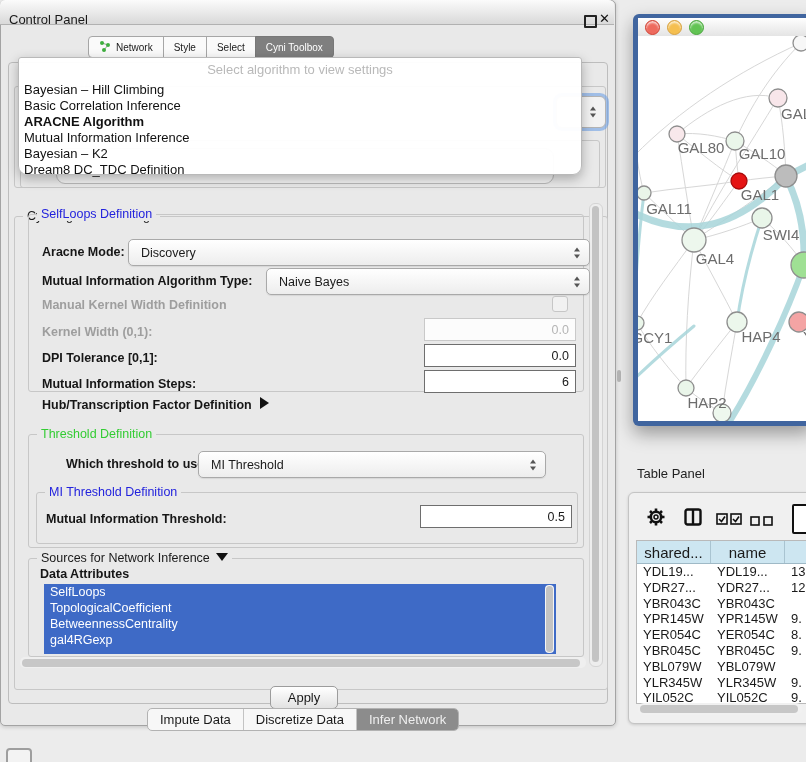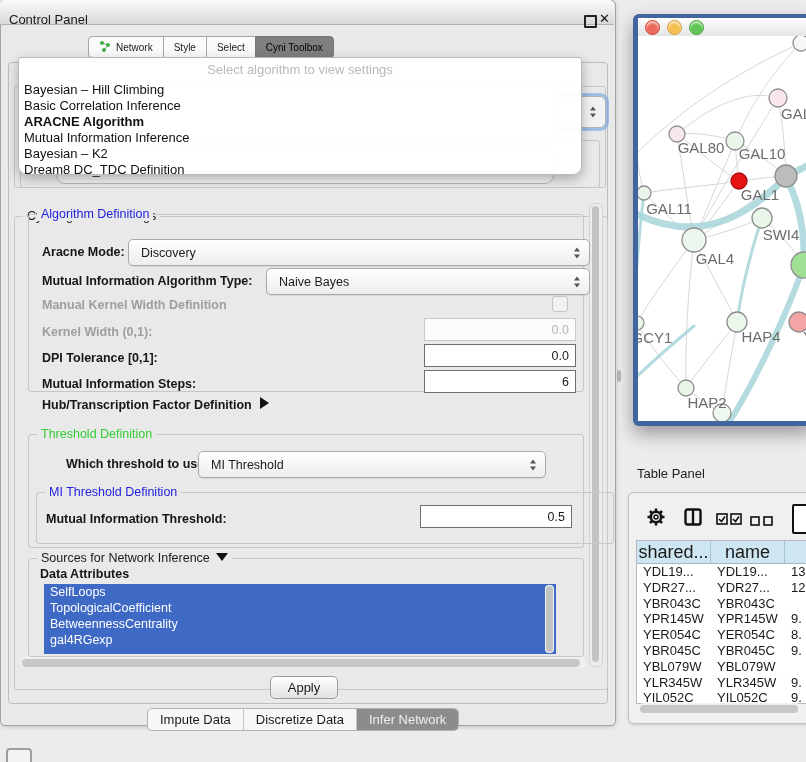--- a/index.html
+++ b/index.html
@@ -13,21 +13,21 @@
       border-bottom:1px solid #b1b1b1;border-radius:5px 5px 0 0;}
   .cp-title{left:9px;top:12px;font-size:13px;color:#191919;}
   .float-ico{left:584px;top:15px;width:9px;height:9px;border:2px solid #222;border-radius:1px;}
   .close-ico{left:599px;top:11px;font-size:13px;font-weight:bold;color:#111;}
   
   .tabrow{left:88px;top:36px;height:22px;display:flex;}
   .tab{display:flex;align-items:center;padding:0 10px;font-size:10px;background:#fafafa;
        border:1px solid #a6a6a6;margin-left:-1px;white-space:nowrap;cursor:default;}
   .tab:first-child{border-radius:4px 0 0 4px;margin-left:0;}
   .tab:last-child{border-radius:0 4px 4px 0;}
-  .tab.sel{background:#7f7f7f;color:#000000;border-color:#787878;}
+  .tab.sel{background:#7f7f7f;color:#ffffff;border-color:#787878;}
   .tab .nicon{margin-right:5px;display:inline-block;}
   
   .cp-body{left:8px;top:62px;width:598px;height:640px;border:1px solid #bdbdbd;border-radius:4px;background:#e9e9e9;}
   
   .group{border:1px solid #c7c7c7;border-radius:3px;}
   .gtitle{position:absolute;top:-8px;left:8px;background:#e9e9e9;padding:0 4px;font-size:12.5px;white-space:nowrap;}
   .blue{color:#2222dd;} .green{color:#33cc33;}
   .blabel{font-size:12.5px;font-weight:bold;color:#161616;white-space:nowrap;}
   .dlabel{font-size:12.5px;font-weight:bold;color:#9e9e9e;white-space:nowrap;}
   
@@ -50,21 +50,21 @@
   .popup-item.sel{font-weight:bold;}
   
   .vtrack{background:#ededed;border:1px solid #d4d4d4;border-radius:6px;}
   .vthumb{background:#c3c3c3;border-radius:4px;}
   .hthumb{background:#c7c7c7;border-radius:5px;}
   
   .attrlist{background:#3e6ac6;overflow:hidden;}
   .attr{font-size:12.5px;color:#fff;height:16px;line-height:16px;padding-left:6px;}
   
   .btn{background:linear-gradient(#ffffff,#e2e2e2);border:1px solid #9c9c9c;border-radius:5px;
-       font-size:13px;display:flex;align-items:center;justify-content:center;}
+       font-size:13px;display:flex;align-items:center;justify-content:center;margin-top:10px;}
   .btabrow{display:flex;height:21px;border:1px solid #b2b2b2;border-radius:5px;overflow:hidden;background:#f7f7f7;}
   .btab{padding:4px 12px;font-size:13px;display:flex;align-items:center;border-left:1px solid #c3c3c3;white-space:nowrap;}
   .btab:first-child{border-left:none;}
   .btab.sel{background:#8c8c8c;color:#efefef;}
   .tri-r{display:inline-block;width:0;height:0;border-top:6px solid transparent;border-bottom:6px solid transparent;border-left:9px solid #111;margin-left:8px;}
   .tri-d{display:inline-block;width:0;height:0;border-left:6px solid transparent;border-right:6px solid transparent;border-top:8px solid #111;margin-left:6px;vertical-align:1px;}
   
   .nw{left:633px;top:14px;width:180px;height:412px;background:#40659f;border-radius:6px;
       box-shadow:0 8px 18px rgba(0,0,0,.35);}
   .nw-titlebar{left:638px;top:18px;width:175px;height:18px;background:linear-gradient(#fefefe,#e4e4e4);border-bottom:1px solid #c9c9c9;}
@@ -72,21 +72,21 @@
   .tl.red{left:645px;background:#ee6a5e;border:1px solid #cf4436;}
   .tl.yellow{left:667px;background:#f5bf4f;border:1px solid #d6a243;}
   .tl.green{left:689px;background:#62c454;border:1px solid #4aa73e;}
   .nw-content{left:638px;top:36px;width:175px;height:385px;background:#fff;overflow:hidden;}
   
   .tp-title{left:637px;top:466px;font-size:13px;color:#222;}
   .tp{left:628px;top:492px;width:190px;height:230px;background:#f0f0f0;border:1px solid #c4c4c4;
       border-radius:6px;box-shadow:0 1px 3px rgba(0,0,0,.15);}
   .tbl{left:636px;top:540px;width:178px;height:162px;background:#fff;border:1px solid #b9b9b9;overflow:hidden;}
   .thead{display:grid;grid-template-columns:74px 74px 1fr;height:22px;background:#cde6f1;border-bottom:1px solid #9fb9c6;}
-  .th{font-size:18px;display:flex;align-items:center;justify-content:center;border-right:1px solid #a9c4d1;overflow:hidden;}
+  .th{font-size:15px;display:flex;align-items:center;justify-content:center;border-right:1px solid #a9c4d1;overflow:hidden;}
   .trow{display:grid;grid-template-columns:74px 74px 1fr;height:15.8px;}
   .td{font-size:13px;padding-left:6px;white-space:nowrap;overflow:hidden;line-height:15.8px;}
   .misc-border{border:2px solid #9e9e9e;border-radius:4px;background:#f3f3f3;}
 </style>
 </head>
 <body>
 
 <div id="stage">
 
   <div class="abs cp"></div>
@@ -140,21 +140,21 @@
 
   <div class="abs group" style="left:14px;top:216px;width:592px;height:472px;">
     <span class="gtitle">Cyni Algorithm Settings</span>
   </div>
 
   <div class="abs vtrack" style="left:589px;top:203px;width:12px;height:462px;">
     <div class="vthumb" style="position:absolute;left:2px;top:2px;width:7px;height:456px;"></div>
   </div>
 
   <div class="abs group" style="left:28px;top:214px;width:554px;height:176px;">
-    <span class="gtitle blue">Algorithm Definition</span>
+    <span class="gtitle blue">SelfLoops Definition</span>
   </div>
   <div class="abs blabel" style="left:42px;top:245px;">Aracne Mode:</div>
   <div class="abs combo" style="left:128px;top:239px;width:448px;height:25px;">
     <span>Discovery</span>
     <span class="stepper"></span>
   </div>
   <div class="abs blabel" style="left:42px;top:274px;">Mutual Information Algorithm Type:</div>
   <div class="abs combo" style="left:266px;top:268px;width:310px;height:25px;">
     <span>Naive Bayes</span>
     <span class="stepper"></span>
@@ -173,21 +173,21 @@
   </div>
 
   <div class="abs group" style="left:28px;top:434px;width:554px;height:112px;">
     <span class="gtitle green">Threshold Definition</span>
   </div>
   <div class="abs blabel" style="left:66px;top:457px;">Which threshold to use:</div>
   <div class="abs combo" style="left:198px;top:451px;width:334px;height:25px;">
     <span>MI Threshold</span>
     <span class="stepper"></span>
   </div>
-  <div class="abs group" style="left:36px;top:492px;width:540px;height:50px;padding-left:36px;">
+  <div class="abs group" style="left:36px;top:492px;width:540px;height:50px;">
     <span class="gtitle blue">MI Threshold Definition</span>
   </div>
   <div class="abs blabel" style="left:46px;top:512px;">Mutual Information Threshold:</div>
   <div class="abs field" style="left:420px;top:505px;width:144px;height:21px;">0.5</div>
 
   <div class="abs group" style="left:28px;top:558px;width:554px;height:97px;">
     <span class="gtitle"><span>Sources for Network Inference</span><span class="tri-d"></span></span>
   </div>
   <div class="abs blabel" style="left:40px;top:567px;">Data Attributes</div>
   <div class="abs attrlist" style="left:44px;top:584px;width:512px;height:70px;">

